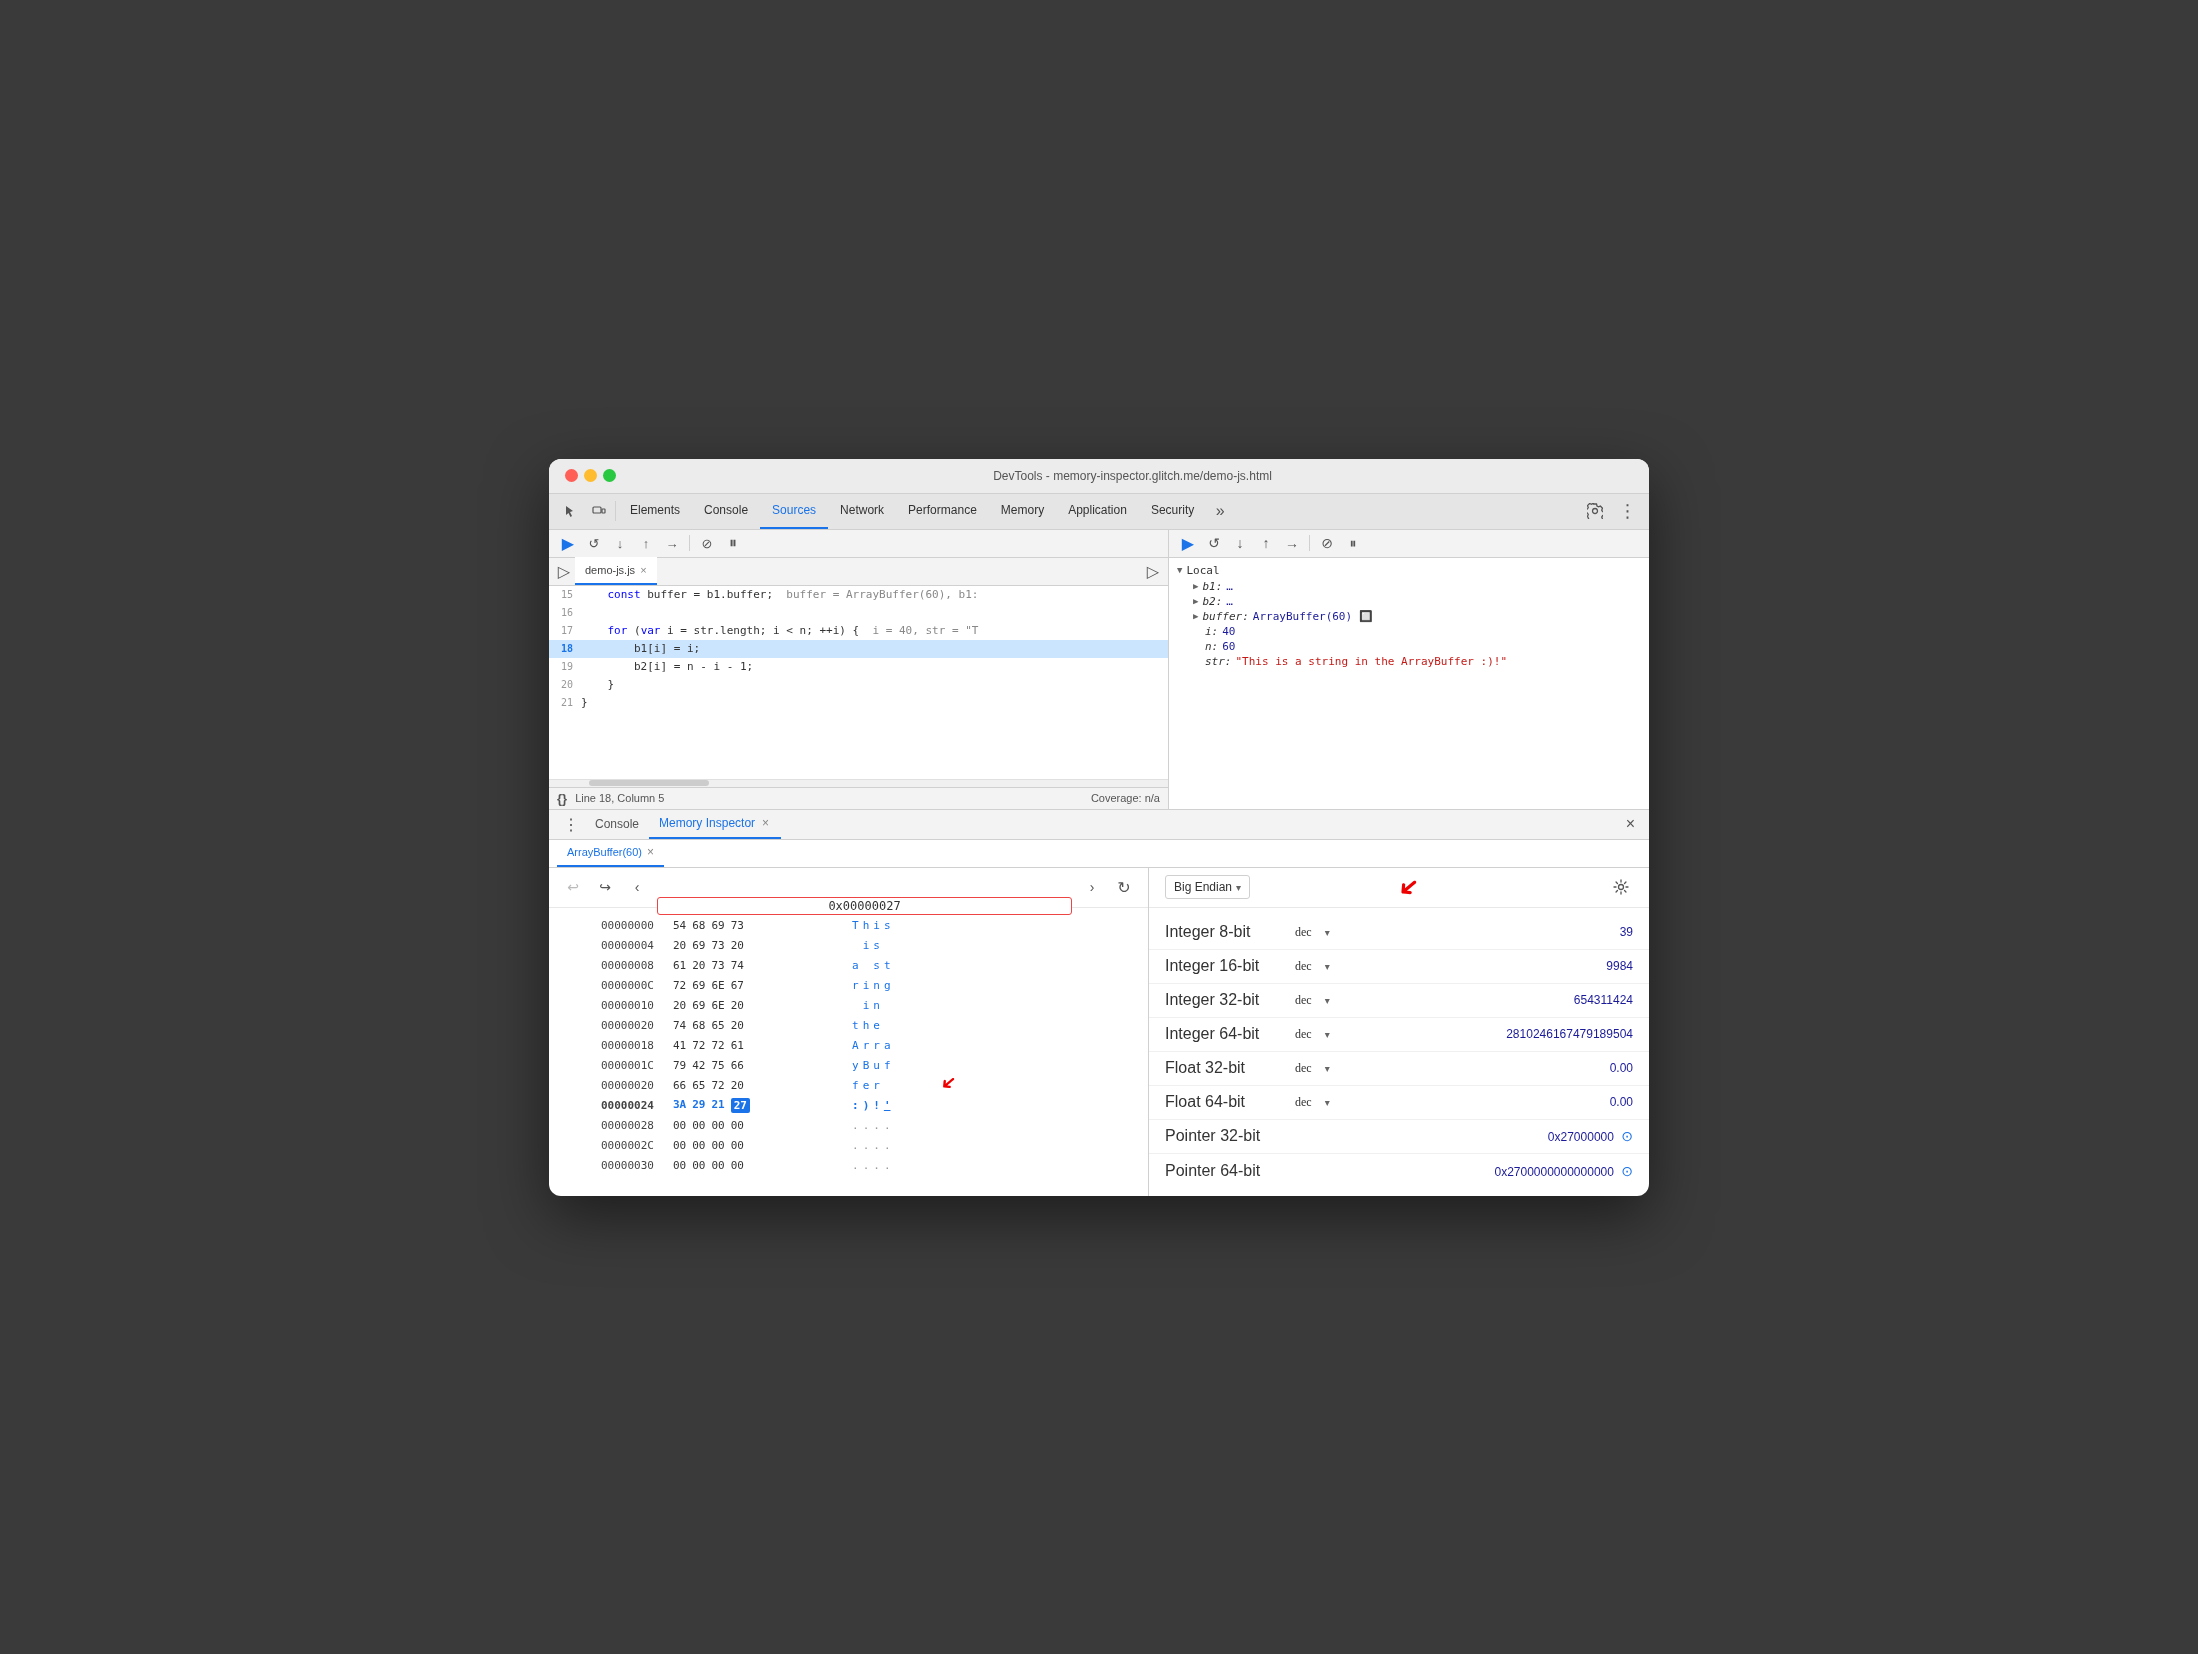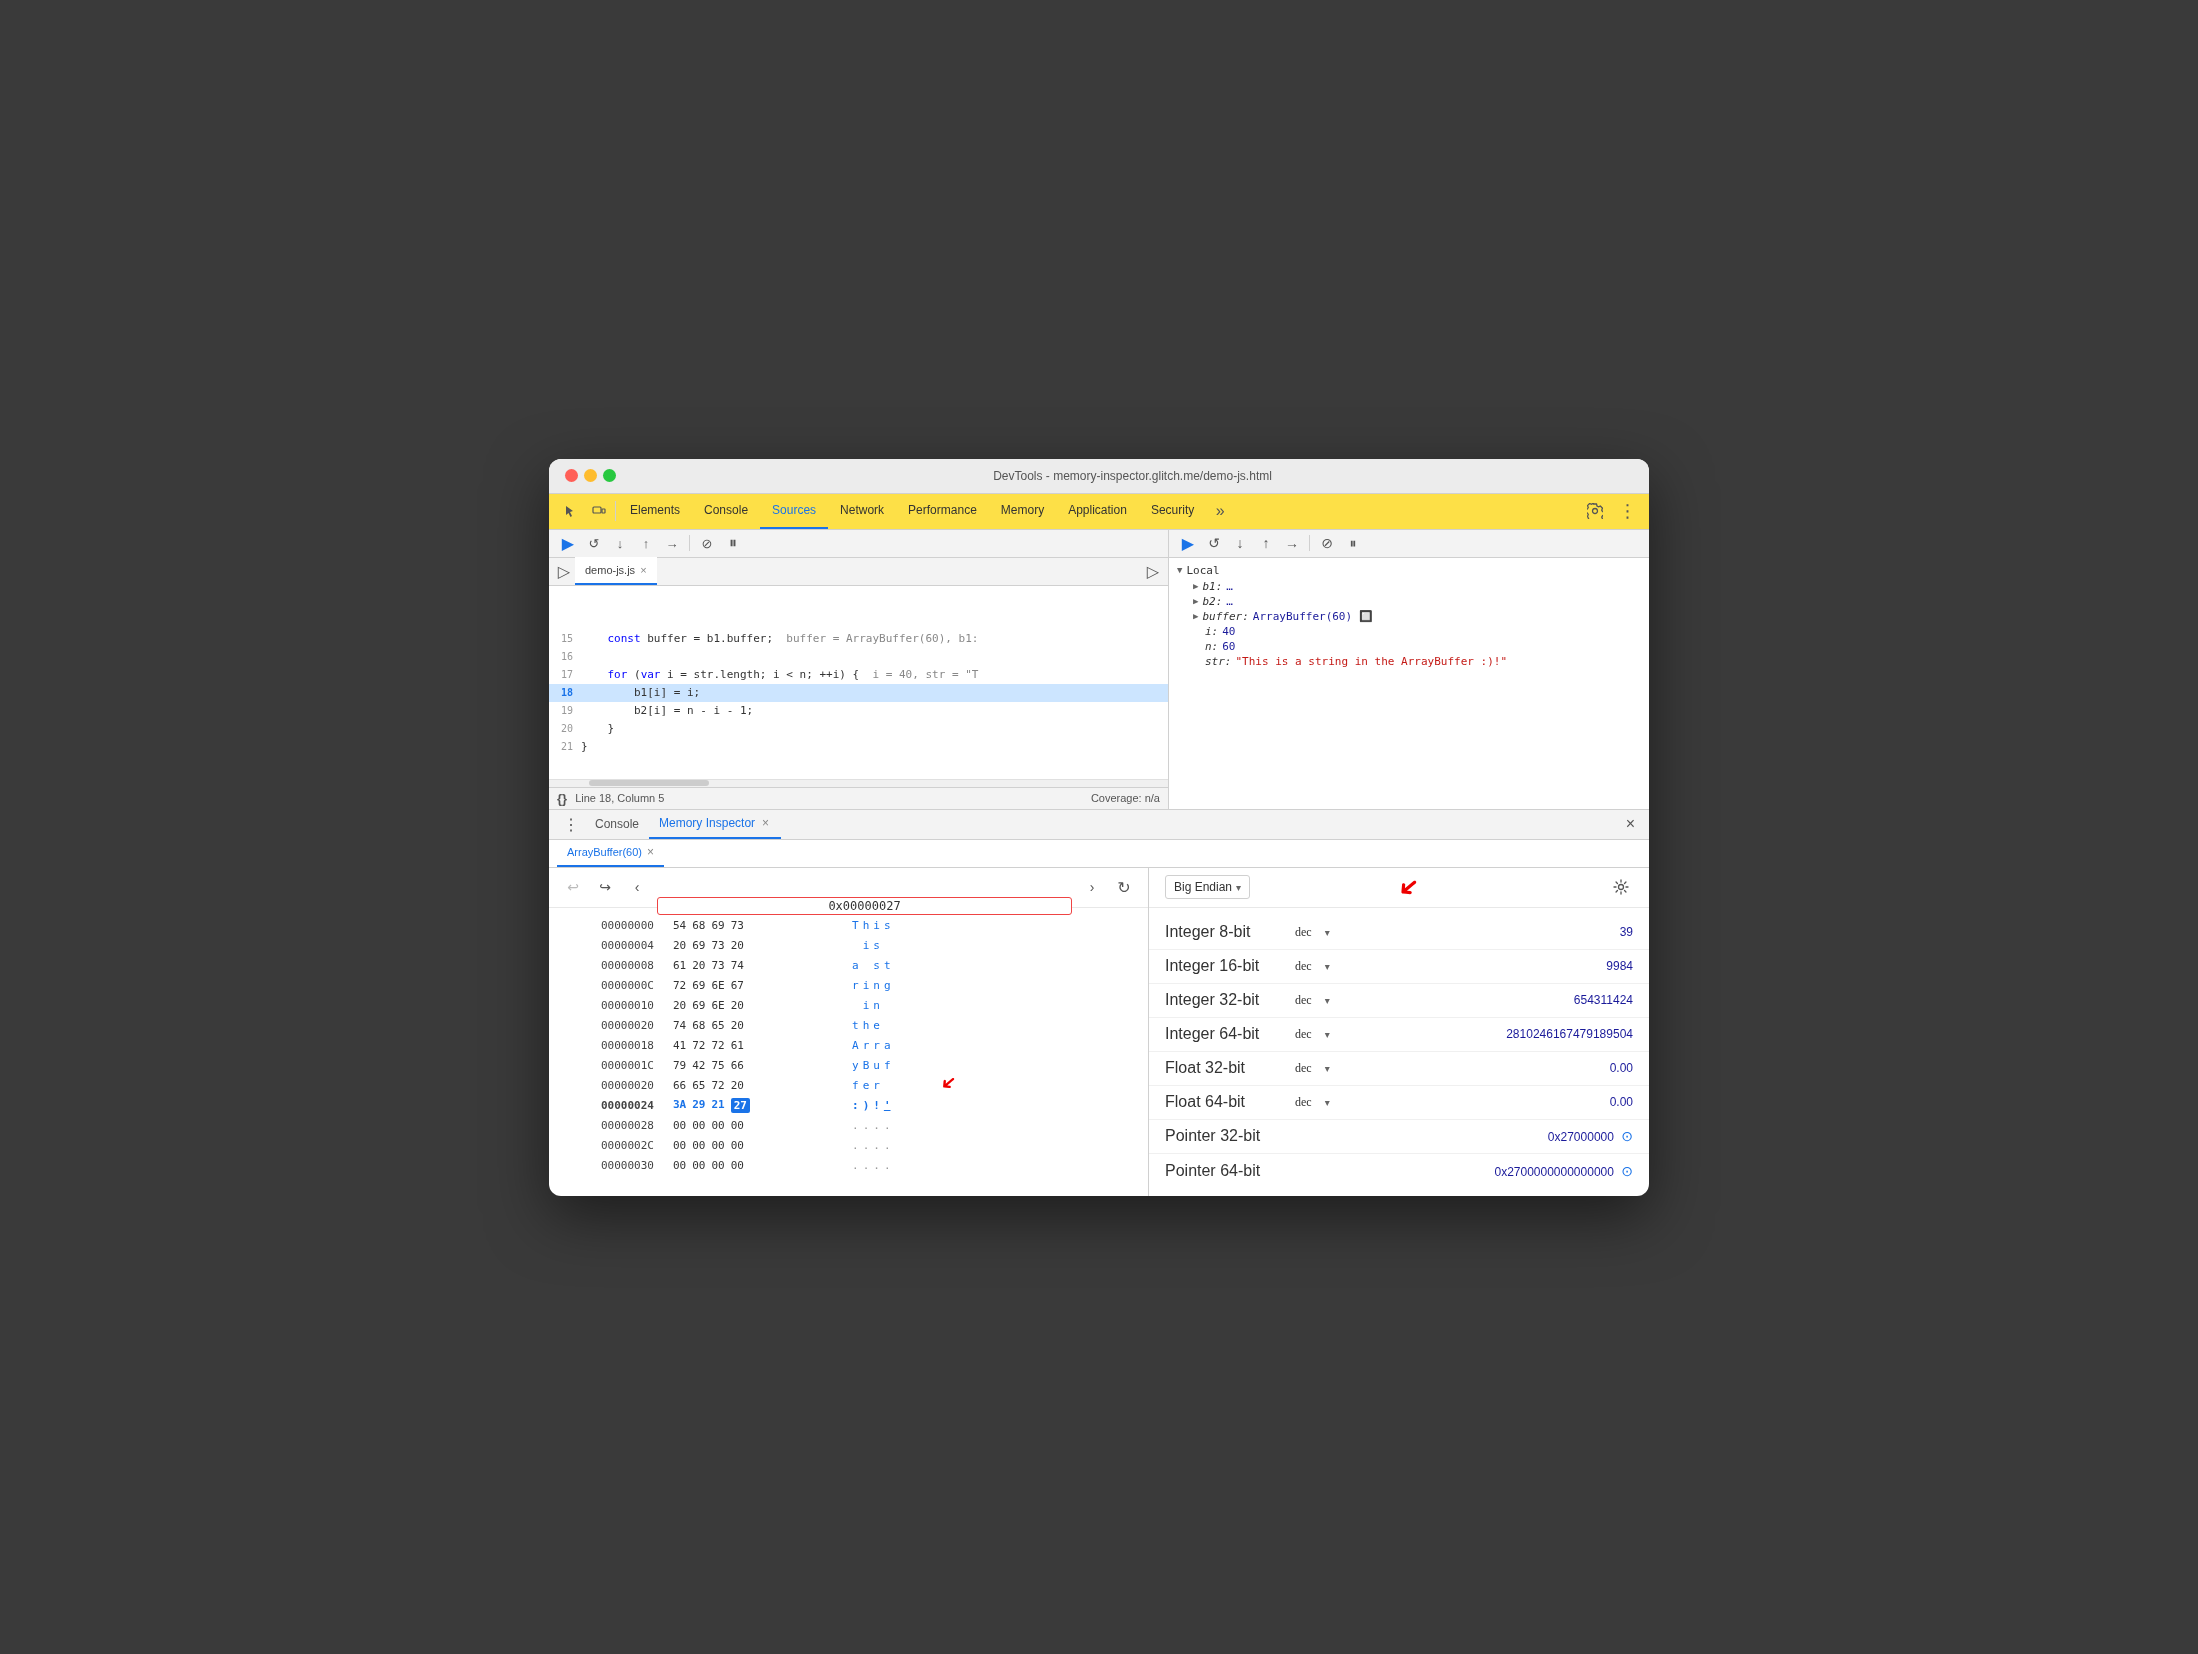--- a/index.html
+++ b/index.html
@@ -40,21 +40,21 @@
     .tl-yellow { background: #febc2e; }
     .tl-green { background: #28c840; }
     .titlebar-title {
       flex: 1;
       text-align: center;
       font-size: 12px;
       color: #555;
     }
     
     .devtools-toolbar {
-      background: #fde047;
+      background: #e5e5e5;
       border-bottom: 1px solid #d0d0d0;
       display: flex;
       align-items: center;
       height: 36px;
       padding: 0 8px;
       gap: 0;
     }
     .dt-icon-btn {
       width: 28px;
       height: 28px;
@@ -136,21 +136,20 @@
     .file-tab.active {
       background: #fff;
       border-bottom: 2px solid #1a73e8;
     }
     .code-area {
       flex: 1;
       overflow: auto;
       background: #fff;
       font-family: 'Consolas', 'Monaco', monospace;
       font-size: 11px;
-      margin-top: 44px;
     }
     .code-line {
       display: flex;
       align-items: center;
       height: 18px;
       padding-left: 4px;
     }
     .code-line.highlighted {
       background: #cce5ff;
     }

